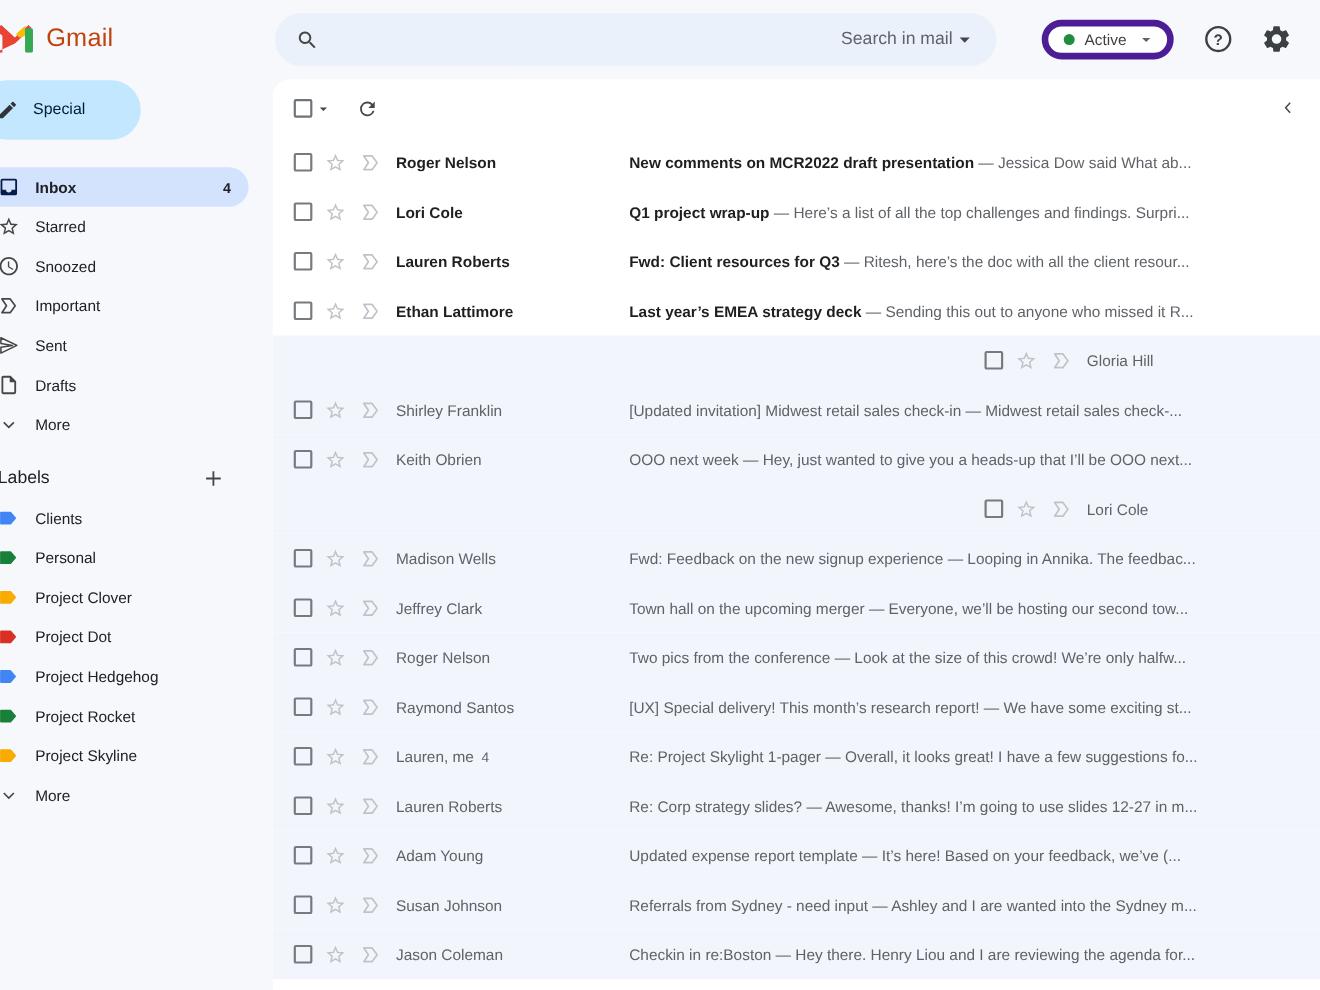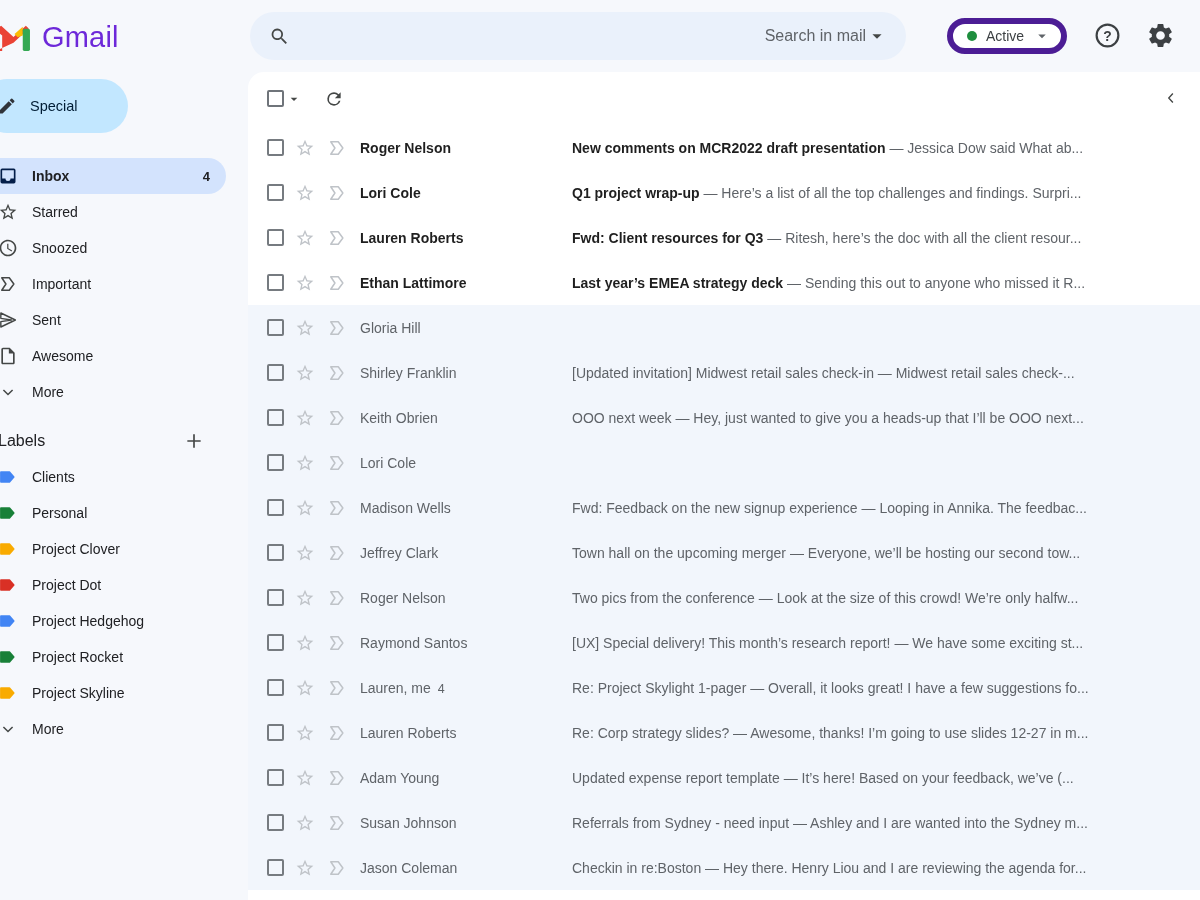--- a/index.html
+++ b/index.html
@@ -9,21 +9,21 @@
     font-family:"Liberation Sans", sans-serif;
     position:relative;
     color:#202124;
   }
   svg { display:block; }
 
   
   .sidebar { position:absolute; left:0; top:0; width:248px; height:900px; overflow:hidden; background:#f6f8fc; }
   .sidebar-inner { position:absolute; left:-28px; top:0; width:276px; }
   .logo-row { display:flex; align-items:center; gap:11px; padding:21px 0 0 24px; }
-  .wordmark { font-size:29px; color:#6d28d9; letter-spacing:.2px; }
+  .wordmark { font-size:23px; color:#c2410c; letter-spacing:.2px; }
   .compose-btn {
     margin:25px 0 0 8px; width:148px; height:54px; border-radius:27px;
     background:#c2e7ff; display:flex; align-items:center; gap:13px;
     padding-left:17px; font-size:14.5px; font-weight:500; color:#001d35; cursor:pointer;
   }
   .compose-btn .cicon { width:20px; height:20px; color:#30343a; }
   .nav { margin-top:25px; }
   .nav-item {
     display:flex; align-items:center; height:36px; width:246px; margin-left:8px;
     border-radius:18px; padding:0 16px 0 18px; font-size:14px; color:#202124; cursor:pointer;
@@ -62,21 +62,21 @@
     position:absolute; left:248px; top:72px; width:952px; height:828px;
     background:#fff; border-top-left-radius:16px; overflow:hidden;
   }
   .list-toolbar { height:53px; display:flex; align-items:center; position:relative; padding-left:19px; }
   .cb { width:17px; height:17px; border:2px solid #6f747a; border-radius:2px; background:transparent; flex:none; cursor:pointer; }
   .tb-caret { width:16px; height:16px; color:#444746; margin-left:2px; cursor:pointer; }
   .refresh-btn { width:20px; height:20px; color:#444746; margin-left:22px; cursor:pointer; }
   .pager-prev { position:absolute; right:20px; top:17px; width:18px; height:18px; color:#444746; cursor:pointer; }
 
   .mail-row { height:45px; display:flex; align-items:center; position:relative; overflow:hidden; cursor:pointer; }
-  .mail-row.read { background:#f2f6fc; }
+  .mail-row.read { background:#f2f6fc;justify-content:flex-end; }
   .mail-row .cb { margin-left:19px; border-color:#767b80; }
   .row-star, .row-marker { width:20px; height:20px; color:#bfc3c8; margin-left:11px; flex:none; cursor:pointer; }
   .row-marker { margin-left:12px; }
   .sender { margin-left:13px; width:212px; flex:none; font-size:14px; color:#5f6368; white-space:nowrap; overflow:hidden; display:flex; align-items:baseline; }
   .thread-count { margin-left:7px; font-size:12.5px; }
   .subjline { flex:1; font-size:14px; color:#5f6368; white-space:nowrap; overflow:hidden; }
   .subj { color:#5f6368; }
   .mail-row.unread .sender, .mail-row.unread .subj { color:#1f1f1f; font-weight:700; }
   .snippet { color:#5f6368; font-weight:400; }
   .mtime { position:absolute; left:978px; top:0; height:45px; display:flex; align-items:center; font-size:16px; color:#5f6368; white-space:nowrap; }
@@ -152,21 +152,21 @@
           </span>
           <span class="nav-label">Sent</span>
           <span class="nav-count"></span>
         </div>
         <div class="nav-item">
           <span class="nicon">
             <svg viewBox="0 0 24 24" width="20" height="20">
               <path fill="currentColor" d="M14 2H6c-1.1 0-2 .9-2 2v16c0 1.1.9 2 2 2h12c1.1 0 2-.9 2-2V8l-6-6zm4 18H6V4h7v5h5v11z"></path>
             </svg>
           </span>
-          <span class="nav-label">Awesome</span>
+          <span class="nav-label">Drafts</span>
           <span class="nav-count"></span>
         </div>
         <div class="nav-item">
           <span class="nicon">
             <svg viewBox="0 0 24 24" width="20" height="20">
               <path d="M6.5 9.5 12 15l5.5-5.5" fill="none" stroke="currentColor" stroke-width="1.8"></path>
             </svg>
           </span>
           <span class="nav-label">More</span>
           <span class="nav-count"></span>

